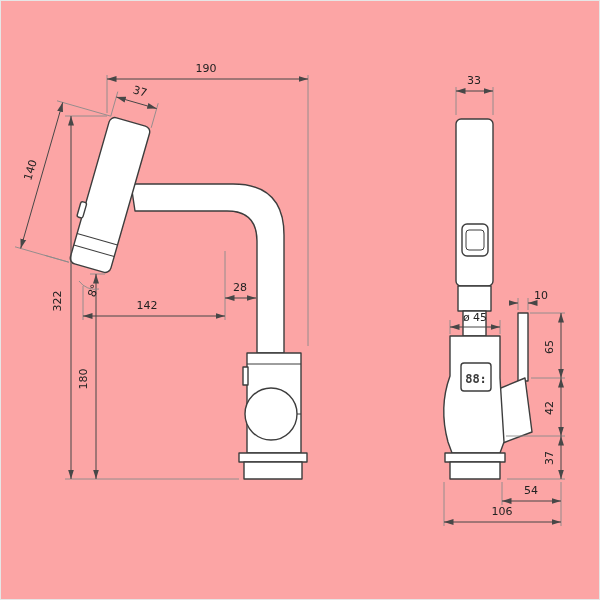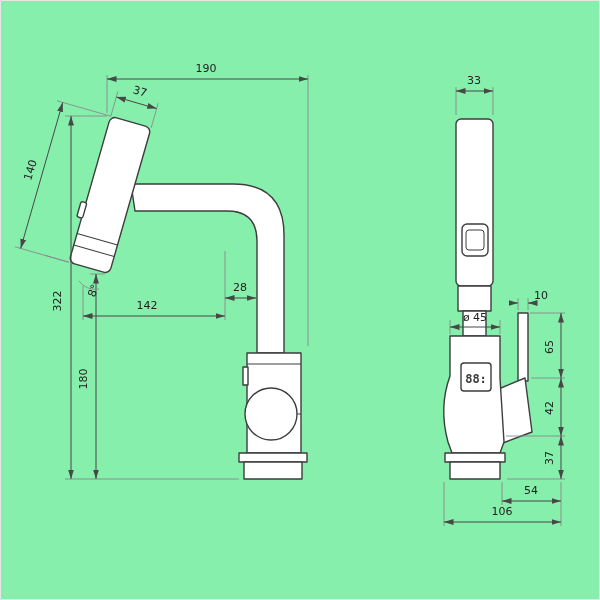--- a/index.html
+++ b/index.html
@@ -1,17 +1,17 @@
 <!DOCTYPE html>
 <html><head>
 <meta charset="utf-8">
 <style>
   html,body{margin:0;padding:0;background:#fff;}
   .frame{
-    width:600px;height:600px;position:relative;background:#86efac;
+    width:600px;height:600px;position:relative;background:#fca5a5;
     border:1px solid #e6e6e6;box-sizing:border-box;
     font-family:"DejaVu Sans", sans-serif;
   }
   svg{display:block}
   .outline{fill:#ffffff;stroke:#3d3d3d;stroke-width:1.4;stroke-linejoin:round;}
   .thin{fill:none;stroke:#3d3d3d;stroke-width:1;}
   .dim{stroke:#474747;stroke-width:1;fill:none;}
   .ext{stroke:#8a8a8a;stroke-width:0.9;fill:none;}
   .dim-t{font:11px "DejaVu Sans", sans-serif;fill:#222;text-anchor:middle;}
   .disp-t{font:bold 12px "DejaVu Sans Mono", monospace;fill:#3a3a3a;text-anchor:middle;}

